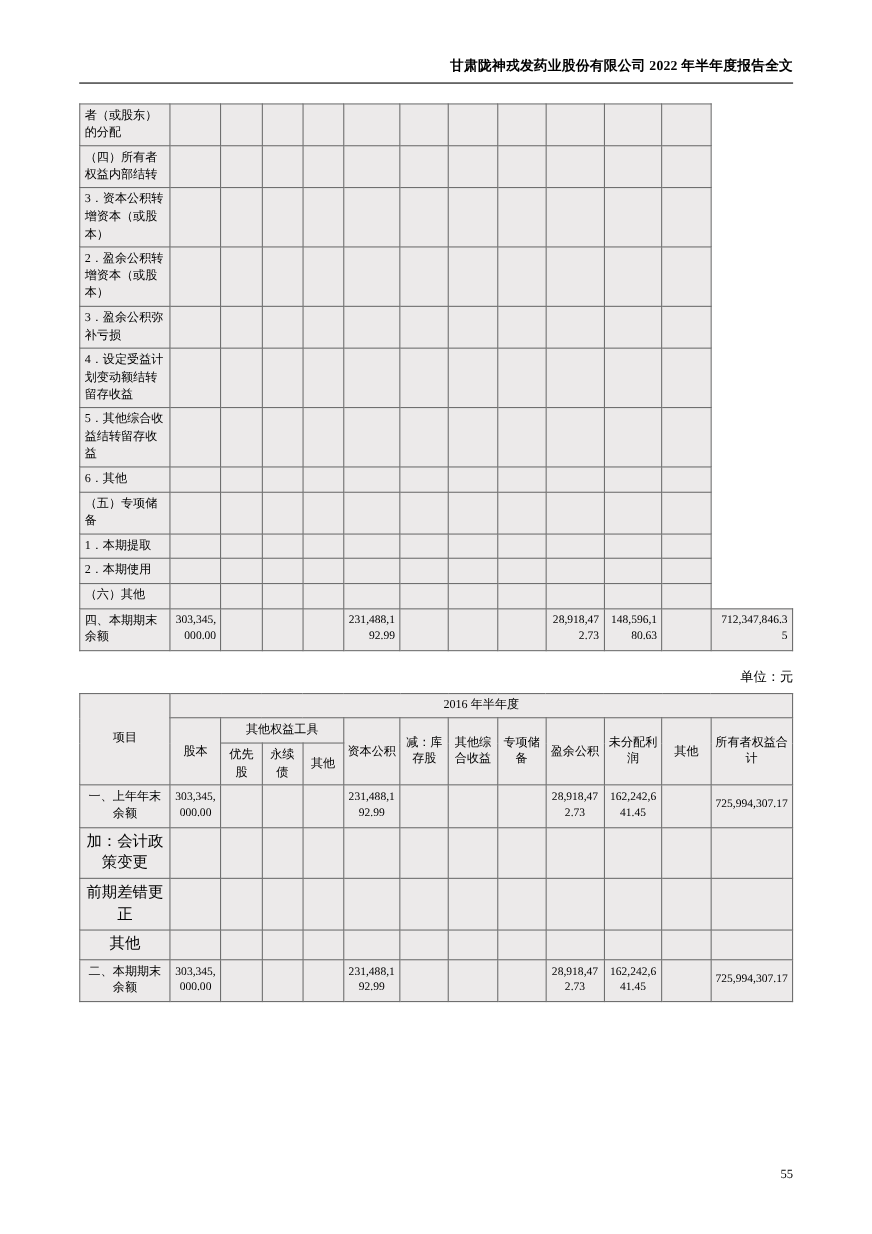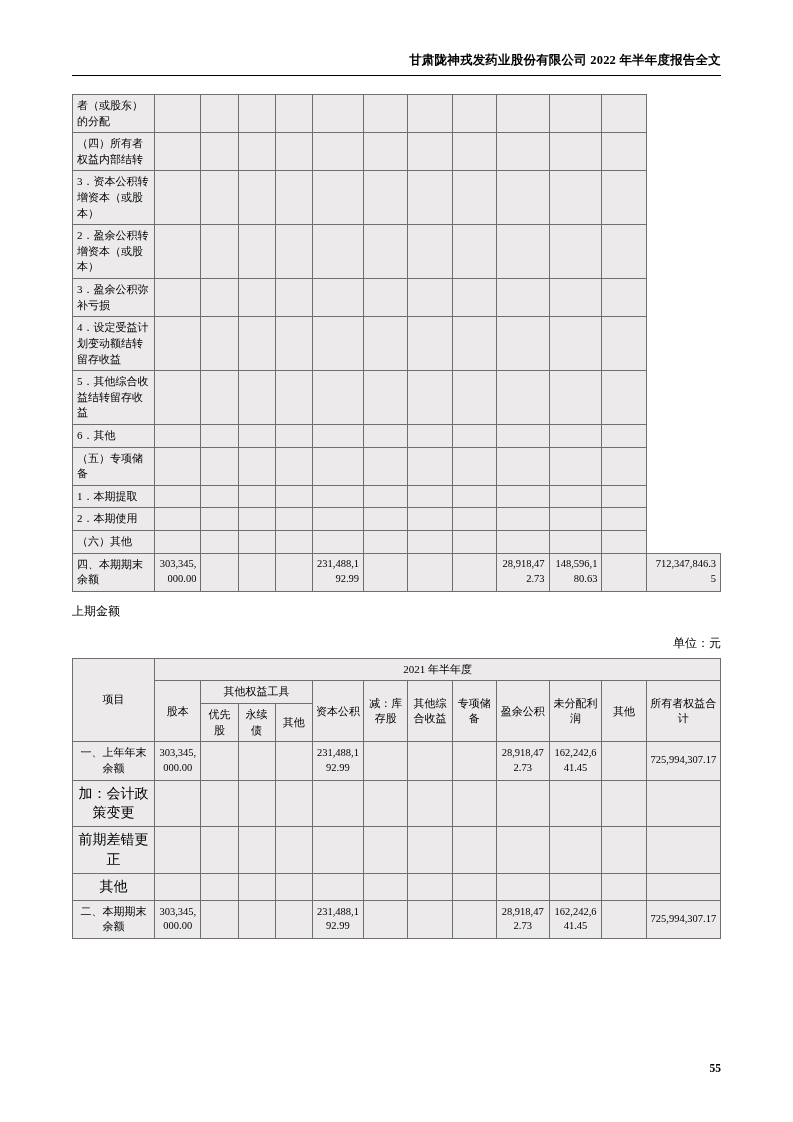--- a/index.html
+++ b/index.html
@@ -97,21 +97,20 @@
   }
   .rowlabel-r {
     text-align: right;
     font-size: 14px;
   }
   .pagenum {
     position: absolute;
     right: 72px;
     bottom: 48px;
     font-size: 11.5px;
-    font-weight: bold;
   }
   .nowrap-num {
     text-align: right;
   }
 </style>
 </head>
 <body>
 
 <div class="page">
 
@@ -316,21 +315,20 @@
           <td class="blank"></td>
           <td class="blank"></td>
           <td class="num">28,918,472.73</td>
           <td class="num">148,596,180.63</td>
           <td class="blank"></td>
           <td class="num">712,347,846.35</td>
         </tr>
       </tbody>
   </table>
 
-  <div class="midtext">上期金额</div>
 
   <div class="unit">单位：元</div>
 
   <table class="fin2">
     <colgroup>
       <col style="width:11.5%">
       <col style="width:6.5%">
       <col style="width:5.2%">
       <col style="width:5.2%">
       <col style="width:5.2%">
@@ -339,21 +337,21 @@
       <col style="width:6.2%">
       <col style="width:6.2%">
       <col style="width:7.4%">
       <col style="width:7.4%">
       <col style="width:6.2%">
       <col style="width:10.4%">
     </colgroup>
     <thead>
       <tr>
         <td rowspan="3" class="hcell">项目</td>
-        <td colspan="12" class="hcell">2021 年半年度</td>
+        <td colspan="12" class="hcell">2016 年半年度</td>
       </tr>
       <tr>
         <td rowspan="2" class="hcell">股本</td>
         <td colspan="3" class="hcell">其他权益工具</td>
         <td rowspan="2" class="hcell">资本公积</td>
         <td rowspan="2" class="hcell">减：库存股</td>
         <td rowspan="2" class="hcell">其他综合收益</td>
         <td rowspan="2" class="hcell">专项储备</td>
         <td rowspan="2" class="hcell">盈余公积</td>
         <td rowspan="2" class="hcell">未分配利润</td>

